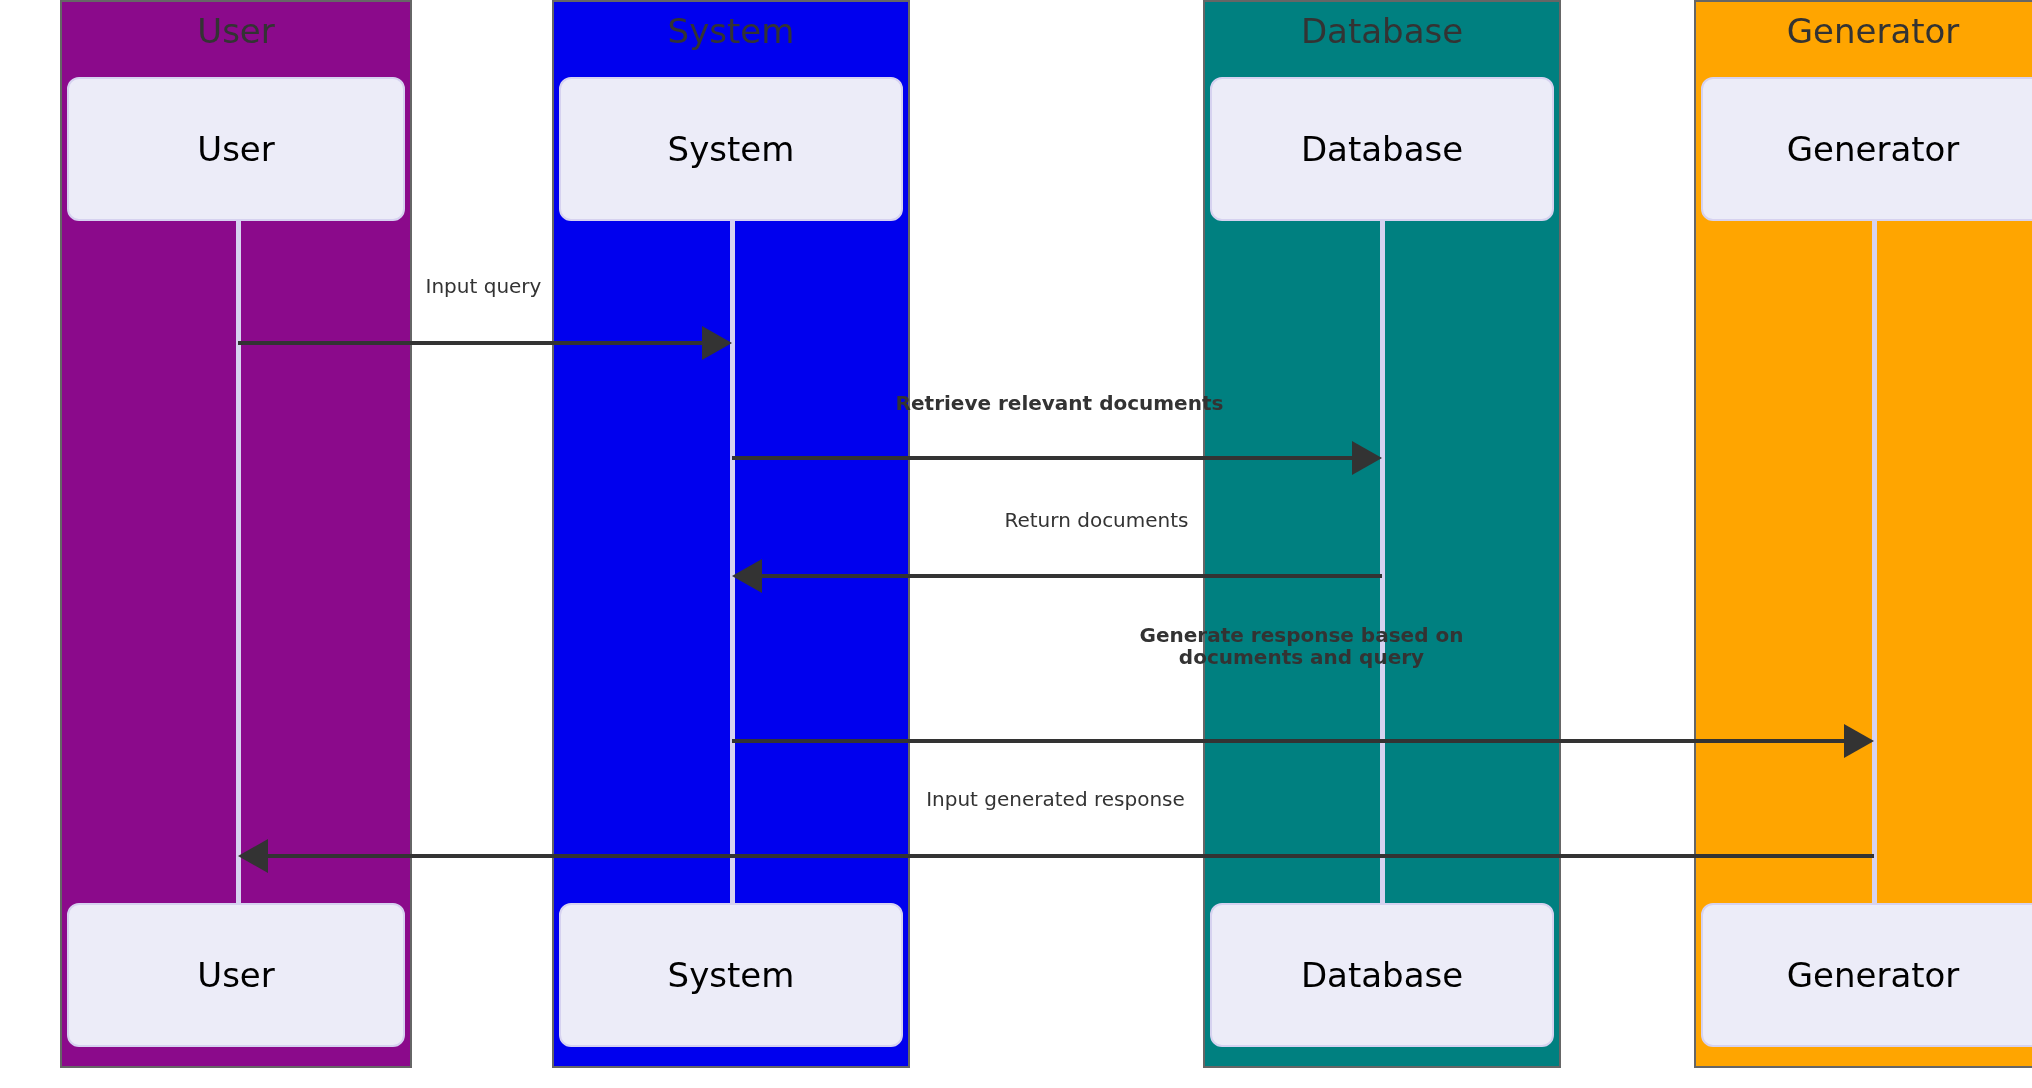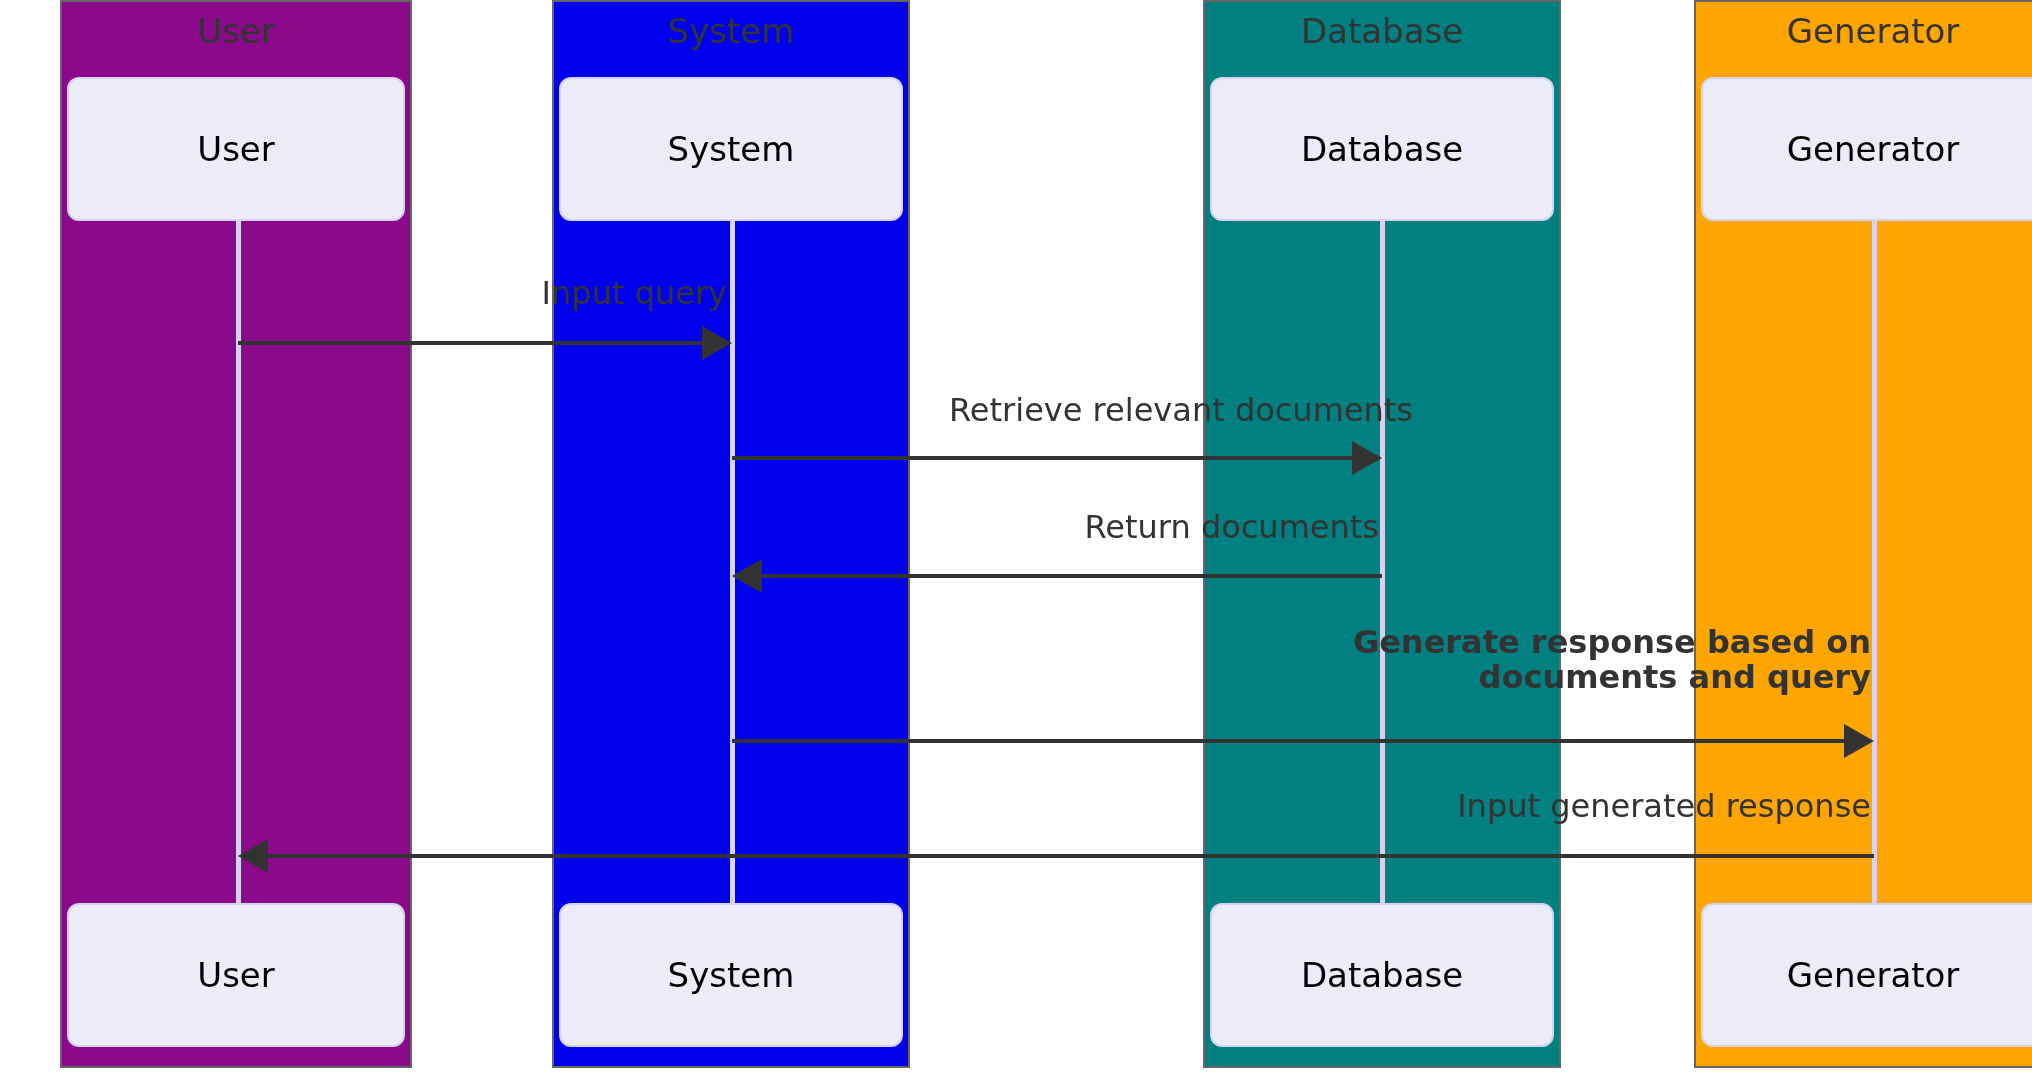--- a/index.html
+++ b/index.html
@@ -83,22 +83,22 @@
   }
   .arrow-head.left {
     border-top: 17px solid transparent;
     border-bottom: 17px solid transparent;
     border-right: 30px solid #333333;
   }
 
   
   .msg-label {
     position: absolute;
-    text-align: right;
-    font-size: 32px;
+    text-align: center;
+    font-size: 20px;
     color: #333333;
     z-index: 5;
     line-height: 1.08;
     white-space: pre-line;
   }
 </style>
 </head>
 <body>
 
 <div id="stage">
@@ -159,20 +159,20 @@
       <div class="actor-box" style="left: 1661px; width: 344px; top: 77px; height: 144px;">
         <span>Generator</span>
       </div>
       <div class="actor-box" style="left: 1661px; width: 344px; top: 903px; height: 144px;">
         <span>Generator</span>
       </div>
     </div>
 
   <div id="labels-layer">
       <div class="msg-label" style="left: 200px; width: 487px; top: 276px;">Input query</div>
-      <div class="msg-label" style="left: 726px; width: 647px; top: 393px;">Retrieve relevant documents</div>
-      <div class="msg-label" style="left: 692px; width: 647px; top: 510px;">Return documents</div>
+      <div class="msg-label" style="left: 696px; width: 647px; top: 393px; font-weight: bold;">Retrieve relevant documents</div>
+      <div class="msg-label" style="left: 733px; width: 647px; top: 510px;">Return documents</div>
       <div class="msg-label" style="left: 692px; width: 1139px; top: 625px; font-weight: bold;">Generate response based on
 documents and query</div>
       <div class="msg-label" style="left: 200px; width: 1631px; top: 789px;">Input generated response</div>
     </div>
 
 </div>
 
 </body></html>

